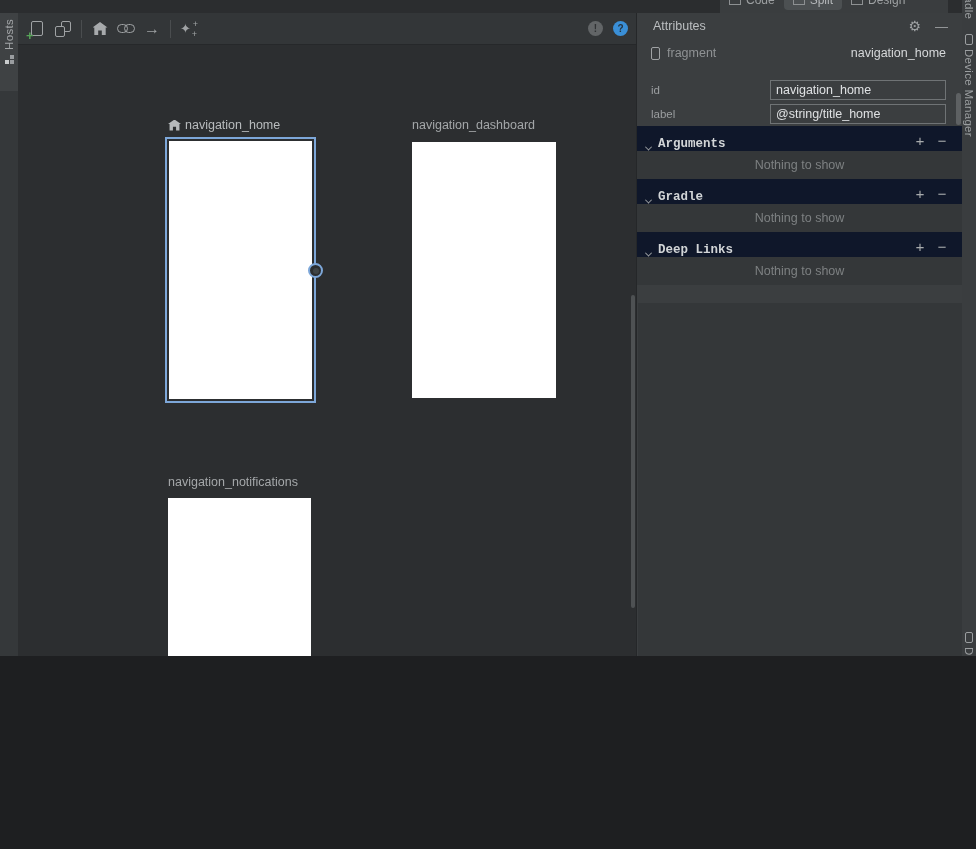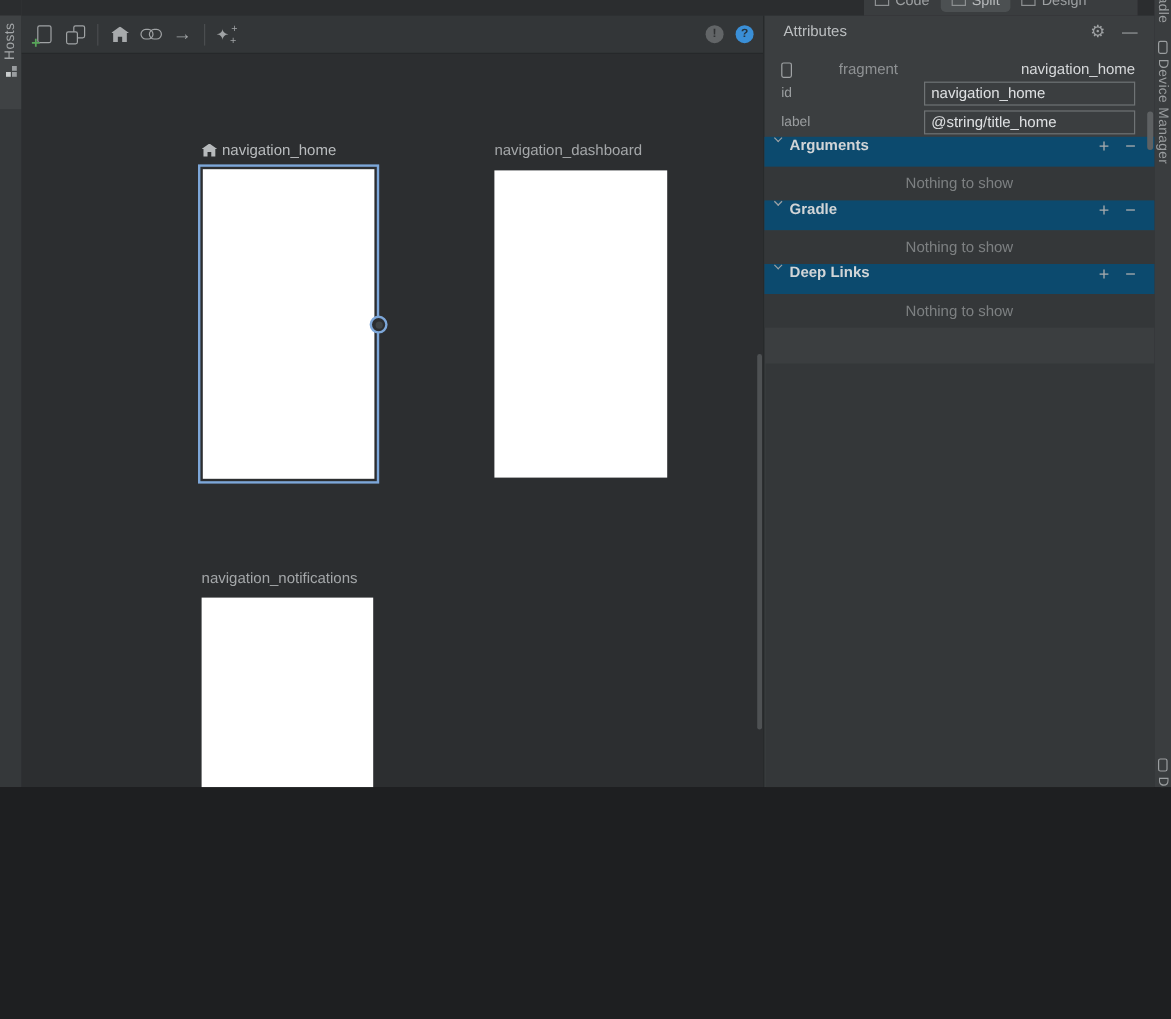--- a/index.html
+++ b/index.html
@@ -101,36 +101,36 @@
   .fit-ic { width:11px; height:11px; border:1px solid #8b8e90; position:relative; }
   .fit-ic i { position:absolute; left:2px; top:2px; right:2px; bottom:2px; border:1px solid #6f7274; }
 
   
   #attrs { position:absolute; left:636px; top:13px; width:326px; height:836px; background:#3b3e40; border-left:1px solid #252729; }
   #attrs-header { height:26px; display:flex; align-items:center; padding:0 10px 0 16px; }
   #attrs-header .title { font-size:12.5px; color:#bcbfc1; }
   #attrs-header .sp { flex:1; }
   .gear-ic { color:#9ea1a3; font-size:14px; margin-right:14px; }
   .min-ic { color:#9ea1a3; font-size:13px; margin-right:4px; }
-  #frag-row { height:24px; display:flex; align-items:flex-end; padding:0 16px 0 14px; margin-top:2px;gap:32px; }
+  #frag-row { height:24px; display:flex; align-items:center; padding:0 16px 0 14px; margin-top:2px; }
   .frag-ic { width:9px; height:13px; border:1.5px solid #a0a3a5; border-radius:2px; margin-right:7px; }
   #frag-row .ftype { color:#8f9294; font-size:12.5px; }
   #frag-row .sp { flex:1; }
   #frag-row .fid { color:#d6d8da; font-size:12.5px; }
   .field-row { display:flex; align-items:center; height:24px; padding:0 16px 0 14px; }
   .field-row .flabel { color:#9b9ea0; font-size:11.5px; flex:1; }
   .field-row input { width:176px; height:20px; background:transparent; border:1px solid #6f7375; color:#dfe1e3;
                      font-family:inherit; font-size:12.5px; padding:0 5px; outline:none; }
   .combo { width:176px; height:21px; border:1px solid #6f7375; background:#45494b; display:flex; align-items:stretch; overflow:hidden; }
   .combo .ctext { flex:1; color:#dfe1e3; font-size:12.5px; padding:2px 0 0 5px; white-space:nowrap; overflow:hidden; }
   .combo .cbtn { width:19px; display:flex; align-items:center; justify-content:center; }
   .combo .tri { width:0; height:0; border-left:4px solid transparent; border-right:4px solid transparent; border-top:5px solid #9da0a2; }
   #attrs-scroll { position:absolute; right:1px; top:80px; width:5px; height:32px; background:#5e6163; border-radius:2.5px; }
 
-  .sec-header { height:25px; background:#0c4a6e; display:flex; align-items:flex-start; padding:0 10px 0 9px; margin-top:0; }
+  .sec-header { height:25px; background:#0f172a; display:flex; align-items:flex-end; padding:0 10px 0 9px; margin-top:0;font-family:Liberation Mono, monospace; }
   .sec-header:first-of-type { margin-top:4px; }
   .chev { width:5px; height:5px; border-right:1.5px solid #9fa2a4; border-bottom:1.5px solid #9fa2a4;
           transform:rotate(45deg) translate(-1px,-1px); margin-right:7px; }
   .sec-title { font-weight:bold; font-size:12.5px; color:#d2d5d7; }
   .sec-header .sp { flex:1; }
   .sec-plus, .sec-minus { color:#a8abad; font-size:15px; width:16px; text-align:center; }
   .sec-minus { margin-left:6px; margin-right:2px; }
   .sec-body { height:28px; background:#343739; display:flex; align-items:center; justify-content:center;
               color:#7d8082; font-size:12.5px; }
   #attrs-filler { position:absolute; left:1px; right:0; top:290px; bottom:0; background:#343739; }
@@ -293,21 +293,21 @@
       <span class="min-ic">—</span>
     </div>
 
     <div id="frag-row">
       <span class="frag-ic"></span>
       <span class="ftype">fragment</span>
       <span class="sp"></span>
       <span class="fid">navigation_home</span>
     </div>
 
-    <div class="field-row" style="margin-top:1px;gap:24px;">
+    <div class="field-row" style="margin-top:13px;gap:24px;">
       <span class="flabel">id</span>
       <input type="text" value="navigation_home" style="">
     </div>
     <div class="field-row">
       <span class="flabel">label</span>
       <input type="text" value="@string/title_home" style="">
     </div>
 
     <div class="sec-header">
       <span class="chev"></span>

